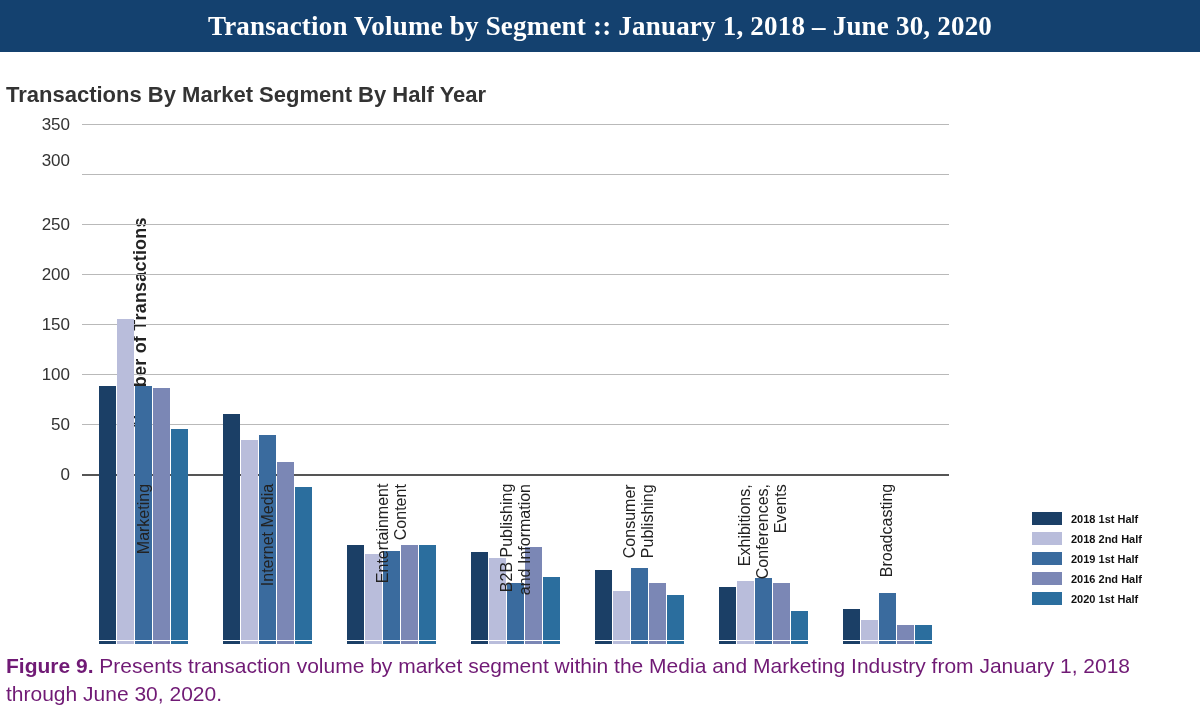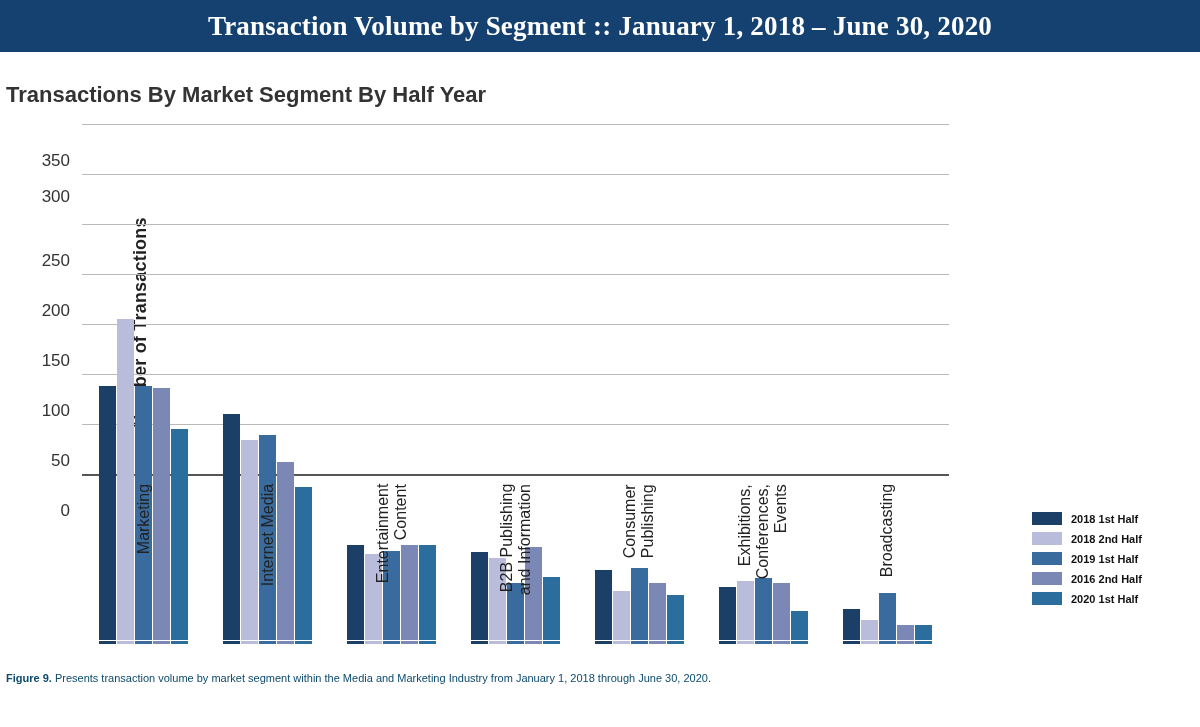--- a/index.html
+++ b/index.html
@@ -76,21 +76,20 @@
   .gridlayer { position: absolute; left: 0; top: 0; width: 1200px; height: 520px; }
 
   .ytick {
     position: absolute;
     left: 0;
     width: 70px;
     text-align: right;
     font-size: 17px;
     color: #333333;
     transform: translateY(-9px);
-    margin-top: 36px;
   }
   .gridline {
     position: absolute;
     left: 82px;
     width: 867px;
     height: 1px;
     background: #b9b9b9;
   }
   .axisline-x {
     position: absolute;
@@ -167,24 +166,23 @@
     color: #111111;
     font-weight: bold;
   }
 
   
   .caption {
     position: absolute;
     left: 6px;
     top: 652px;
     width: 1190px;
-    font-size: 11px;
-    color: #0c4a6e;
+    font-size: 21px;
+    color: #701a75;
     line-height: 1.35;
-    margin-top: 19px;
   }
   .caption b { font-weight: bold; }
   .rule {
     position: absolute;
     left: 0;
     top: 640px;
     width: 1200px;
     height: 1px;
     background: #ffffff;
   }

